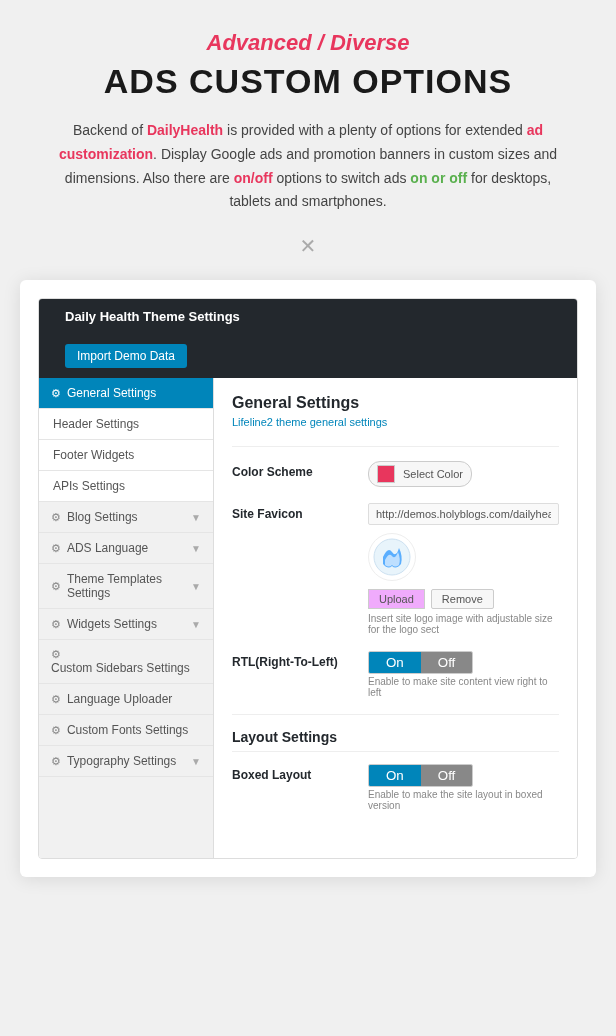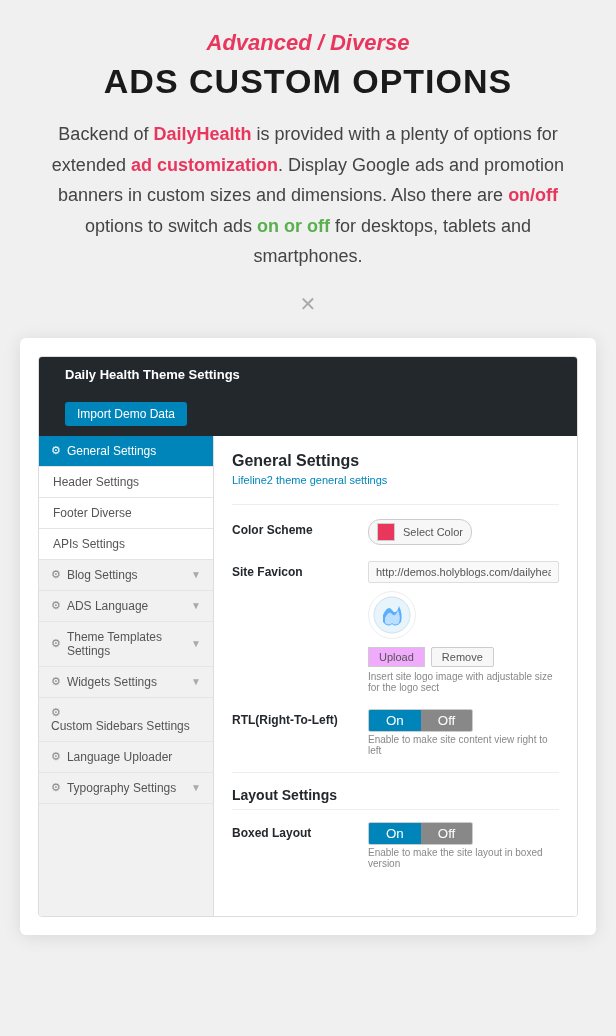--- a/index.html
+++ b/index.html
@@ -34,21 +34,21 @@
     .main-title {
       font-size: 34px;
       font-weight: 900;
       color: #1a1a1a;
       text-transform: uppercase;
       letter-spacing: 1px;
       margin-bottom: 18px;
     }
 
     .description {
-      font-size: 18px;
+      font-size: 14px;
       color: #444;
       line-height: 1.7;
       text-align: center;
       max-width: 520px;
       margin: 7px auto 10px auto;
     }
 
     .brand-name {
       color: #e8365d;
       font-weight: bold;
@@ -368,21 +368,21 @@
 
           <div class="sidebar-item active">
             <span class="sidebar-icon gear"></span>
             <span>General Settings</span>
           </div>
 
           <div class="sidebar-item sub">
             <span>Header Settings</span>
           </div>
           <div class="sidebar-item sub">
-            <span>Footer Diverse</span>
+            <span>Footer Widgets</span>
           </div>
           <div class="sidebar-item sub">
             <span>APIs Settings</span>
           </div>
 
           <div class="sidebar-item">
             <span class="sidebar-icon gear"></span>
             <span>Blog Settings</span>
             <span class="sidebar-chevron">▼</span>
           </div>
@@ -401,20 +401,24 @@
             <span>Widgets Settings</span>
             <span class="sidebar-chevron">▼</span>
           </div>
           <div class="sidebar-item" style="flex-wrap:wrap;">
             <span class="sidebar-icon gear"></span>
             <span>Custom Sidebars Settings</span>
           </div>
           <div class="sidebar-item">
             <span class="sidebar-icon gear"></span>
             <span>Language Uploader</span>
+          </div>
+          <div class="sidebar-item" style="flex-wrap:wrap;">
+            <span class="sidebar-icon gear"></span>
+            <span>Custom Fonts Settings</span>
           </div>
           <div class="sidebar-item" style="flex-wrap:wrap;">
             <span class="sidebar-icon gear"></span>
             <span>Typography Settings</span>
             <span class="sidebar-chevron">▼</span>
           </div>
 
         </div>
 
         <div class="main-content">

